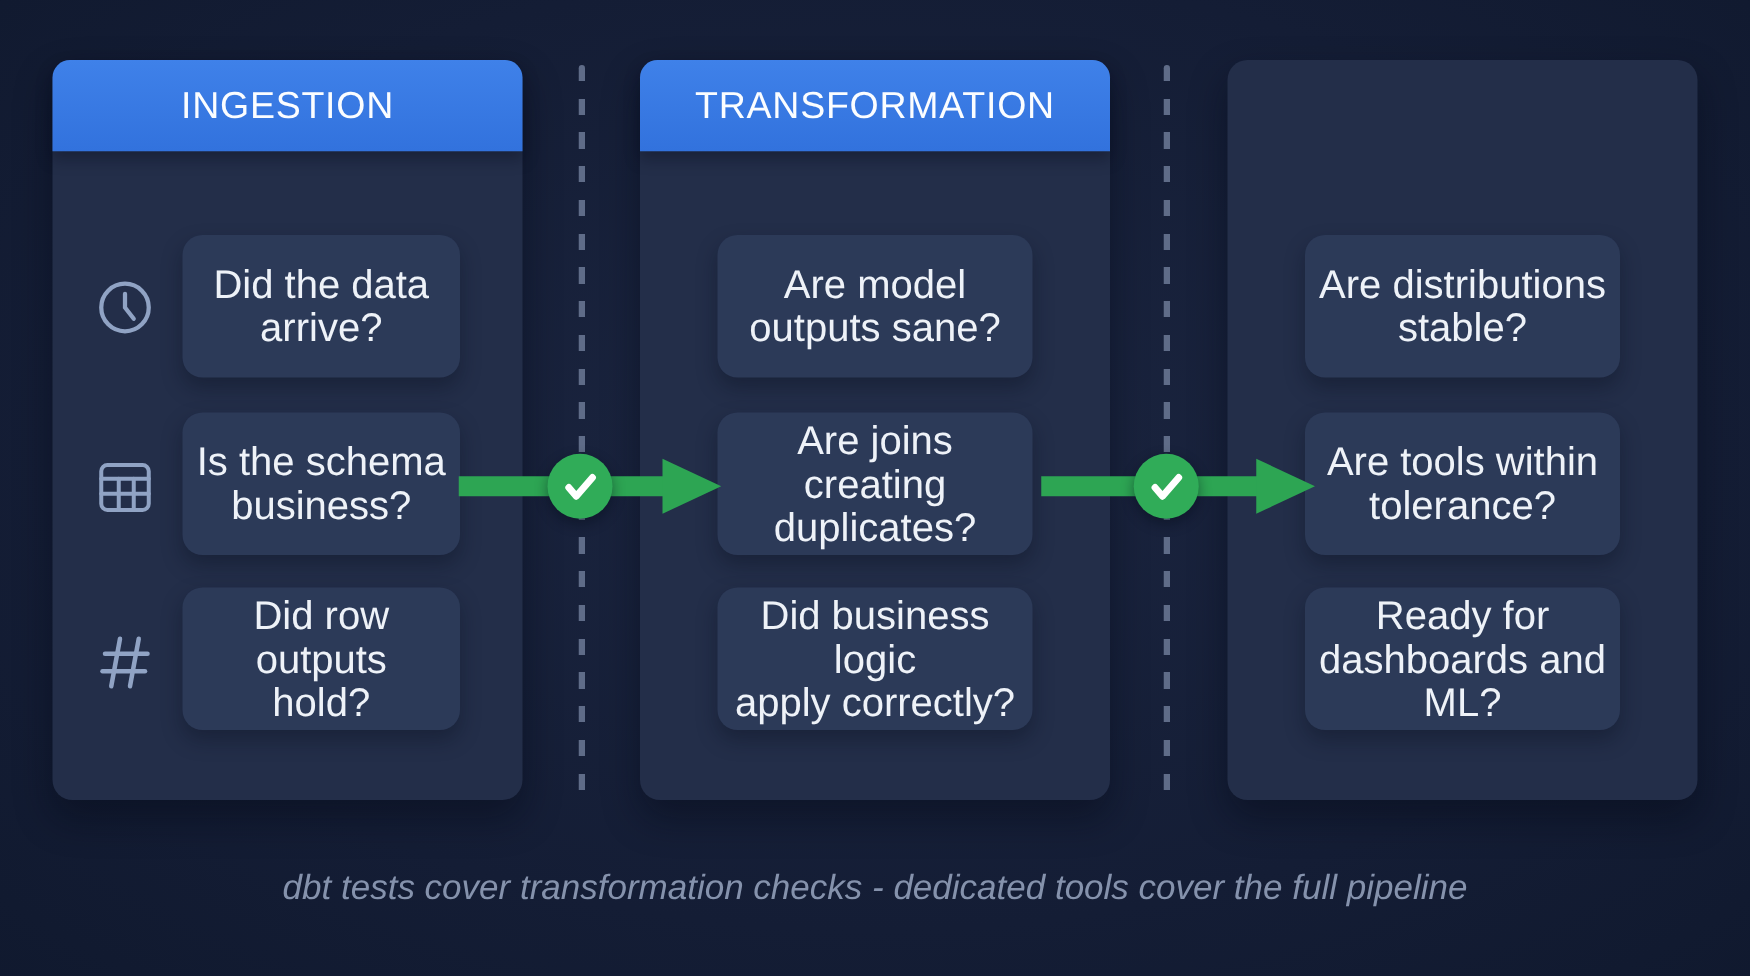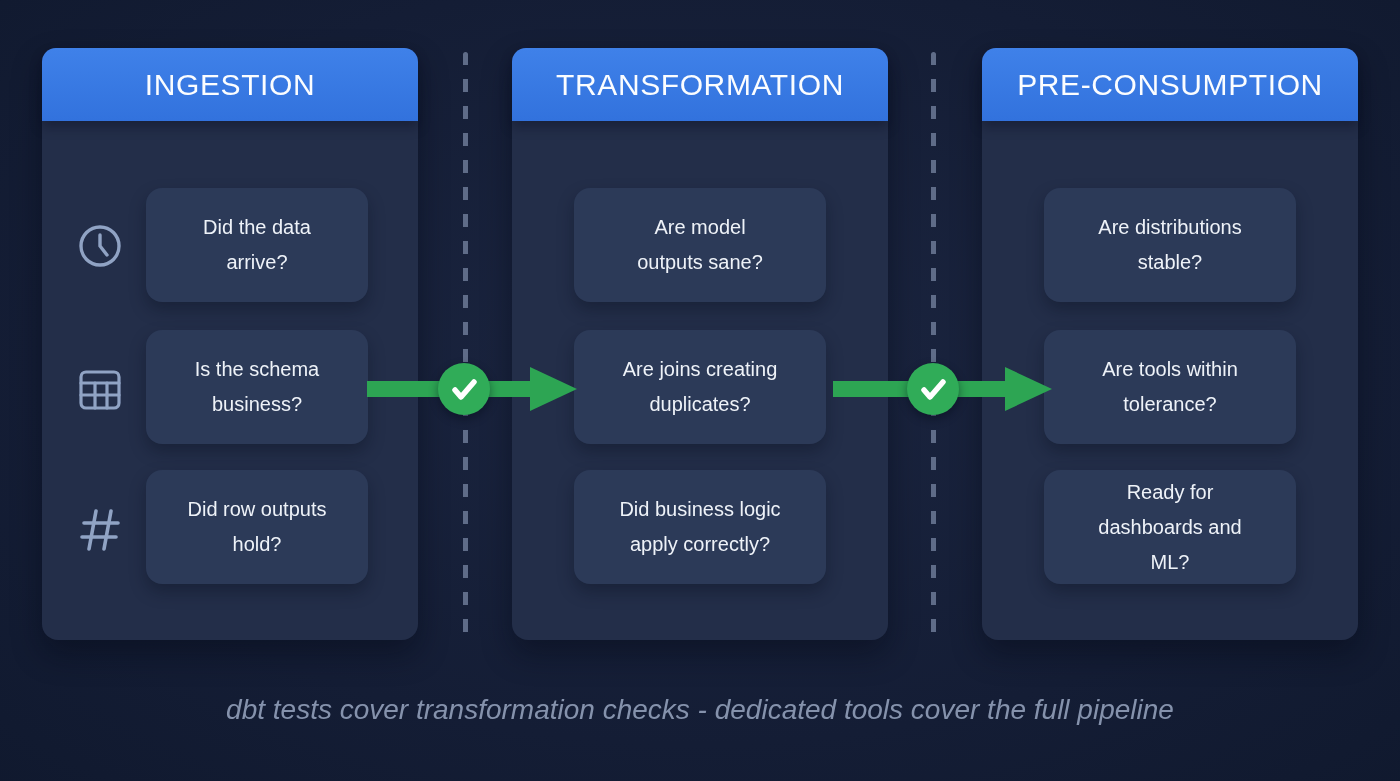--- a/index.html
+++ b/index.html
@@ -27,21 +27,21 @@
     display:flex;align-items:center;justify-content:center;
     color:#fbfdff;font-size:30px;font-weight:normal;letter-spacing:.6px;
     box-shadow:0 6px 12px rgba(5,10,25,.35);
   }
   
   .card{
     position:absolute;height:114px;border-radius:16px;
     background:#2c3a58;
     box-shadow:0 8px 16px rgba(8,13,28,.35);
     display:flex;align-items:center;justify-content:center;
-    text-align:center;color:#eef2f8;font-size:20px;line-height:35px;
+    text-align:center;color:#eef2f8;font-size:32px;line-height:35px;
     white-space:pre-line;padding:0 8px;box-sizing:border-box;
   }
   .col-1 .card{left:104px;width:222px;}
   .col-2 .card,.col-3 .card{left:62px;width:252px;text-align:center;}
   .row-1{top:140px;} .row-2{top:282px;} .row-3{top:422px;}
   
   .rail-icon{position:absolute;color:#9cb0d2;opacity:.9;}
   .icon-clock{left:35px;top:175px;}
   .icon-table{left:34px;top:318px;}
   .icon-hash{left:37px;top:460px;}
@@ -137,23 +137,20 @@
       <span>Are joins creating
 duplicates?</span>
     </div>
     <div class="card row-3">
       <span>Did business logic
 apply correctly?</span>
     </div>
   </div>
 
   <div class="column col-3">
-    <div class="column-header">
-      <span>PRE-CONSUMPTION</span>
-    </div>
     <div class="card row-1">
       <span>Are distributions
 stable?</span>
     </div>
     <div class="card row-2">
       <span>Are tools within
 tolerance?</span>
     </div>
     <div class="card row-3">
       <span>Ready for

